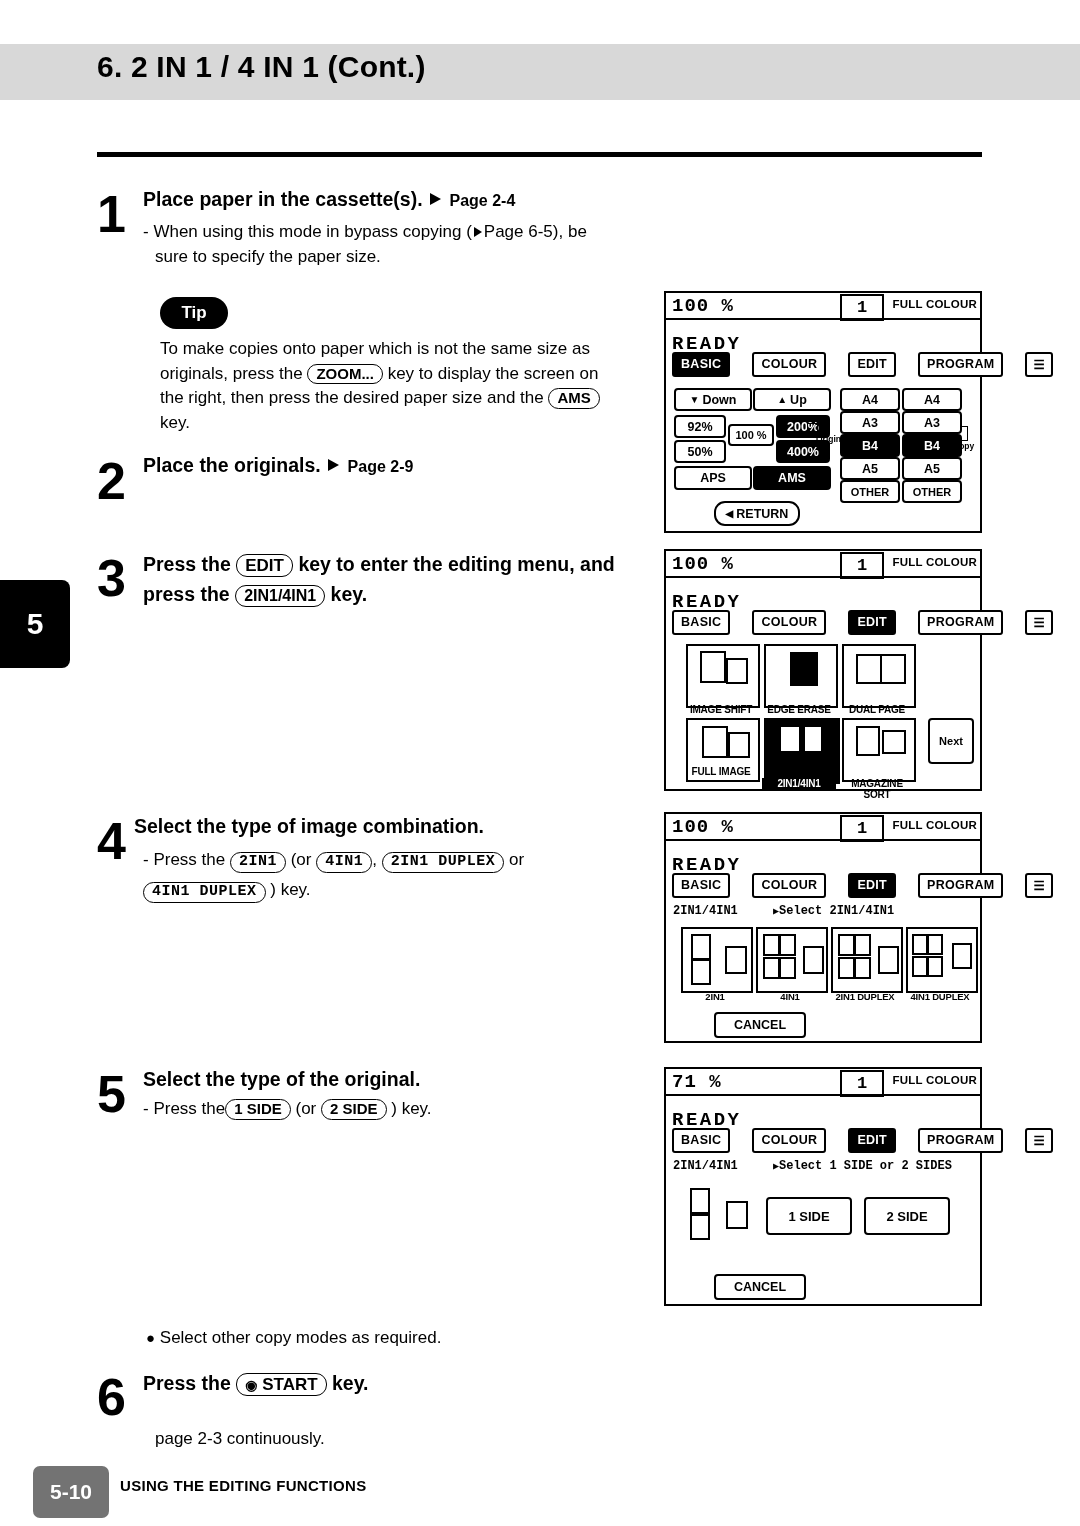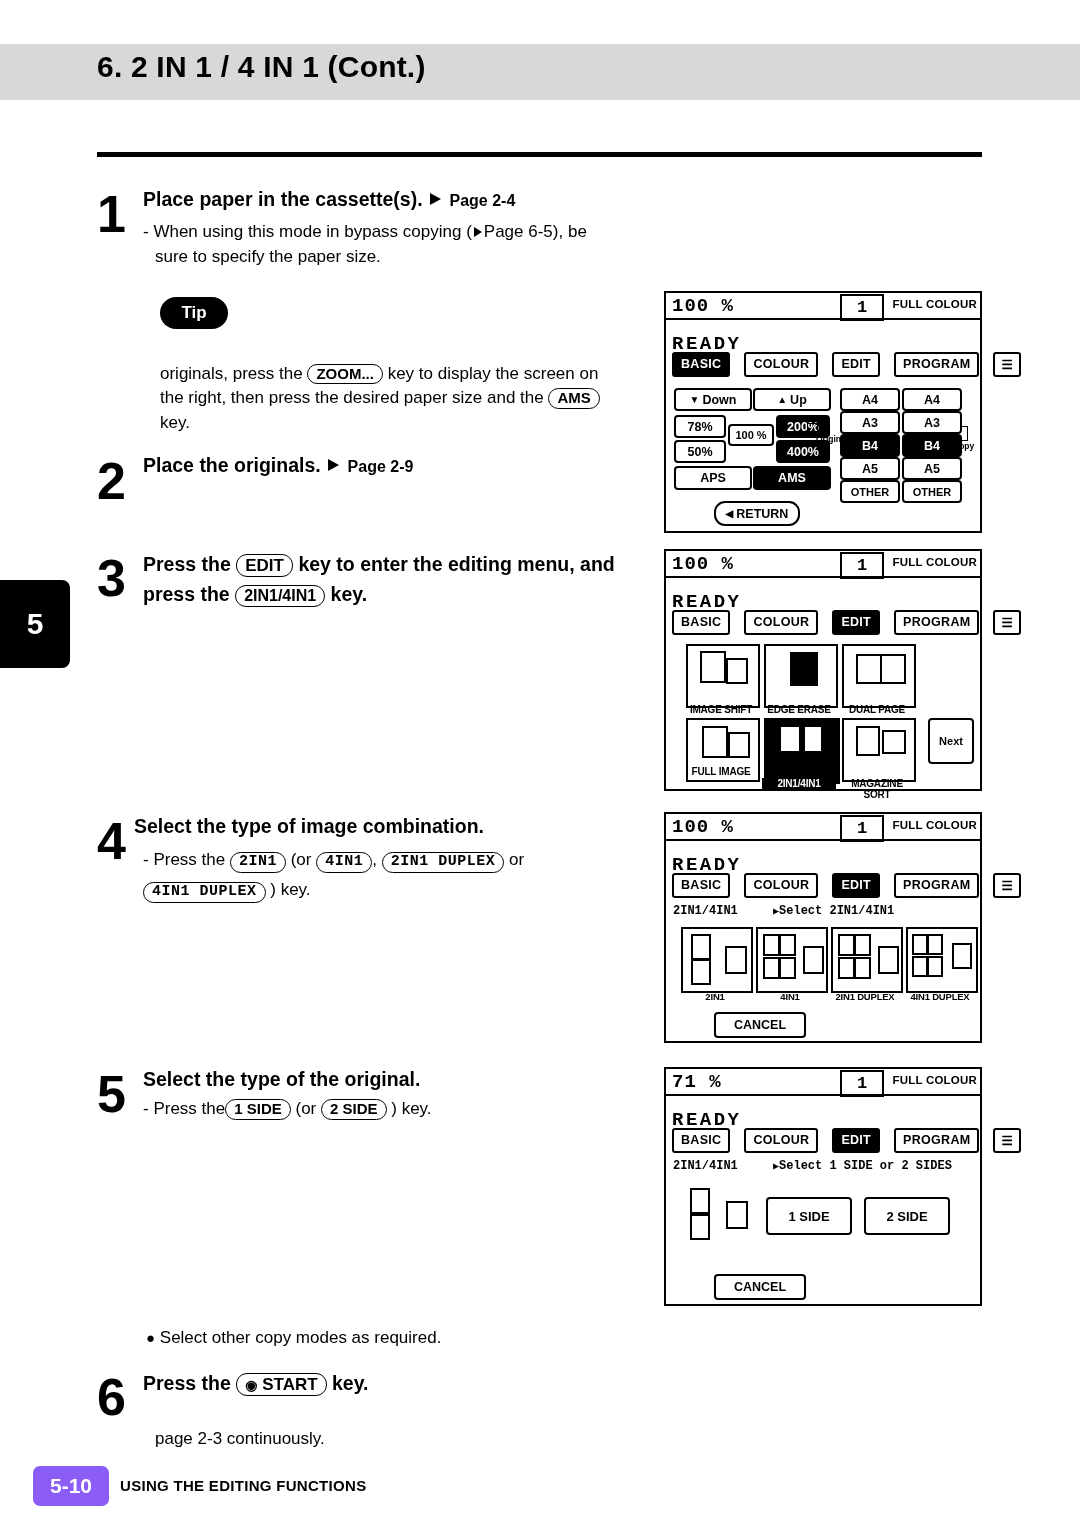--- a/index.html
+++ b/index.html
@@ -27,22 +27,22 @@
     display:flex;align-items:center;justify-content:center;
     font-size:30px;font-weight:bold;
     border-radius:0 8px 8px 0;
   }
   
   .top-rule{
     position:absolute;left:97px;top:152px;width:885px;height:5px;background:#000;
   }
   
   .footer-tab{
-    position:absolute;left:33px;top:1466px;width:76px;height:40px;
-    background:#8b5cf6;color:#fff;border-radius:7px;
+    position:absolute;left:33px;top:1466px;width:76px;height:52px;
+    background:#737373;color:#fff;border-radius:7px;
     display:flex;align-items:center;justify-content:center;
     font-size:21px;font-weight:bold;
   }
   .footer-text{
     position:absolute;left:120px;top:1477px;font-size:15px;font-weight:bold;letter-spacing:.3px;
   }
   
   .step-num{
     position:absolute;font-size:52px;font-weight:bold;line-height:1;
     font-family:"Liberation Sans", sans-serif;
@@ -98,21 +98,21 @@
     display:flex;align-items:center;justify-content:center;
     font-family:"Liberation Mono", monospace;font-size:17px;font-weight:bold;
   }
   .fullcolour{
     position:absolute;right:3px;top:5px;font-size:11.5px;font-weight:bold;letter-spacing:0.2px;
   }
   .ready{
     position:absolute;left:6px;top:28px;font-family:"Liberation Mono", monospace;
     font-size:19px;font-weight:bold;letter-spacing:2.5px;margin-top:12px;
   }
-  .tabrow{position:absolute;left:0;right:0;display:flex;gap:14px;padding-left:6px;}
+  .tabrow{position:absolute;left:0;right:0;display:flex;gap:22px;padding-left:6px;}
   .tab{
     border:2px solid #000;border-radius:3px;background:#fff;
     font-size:12.5px;font-weight:bold;letter-spacing:0.3px;
     padding:3px 7px 3px 7px;
     font-family:"Liberation Sans", sans-serif;
   }
   .tab.sel{background:#000;color:#fff;}
   .tab.icon{padding:3px 6px;}
   .btn{
     border:2px solid #000;border-radius:4px;background:#fff;
@@ -140,21 +140,21 @@
   <span class="tri"></span>
   <span class="pg">Page 2-4</span>
 </div>
 <div class="step-body" style="left:143px;top:220px;width:530px;">
   <span>- When using this mode in bypass copying (</span><span class="tri-sm"></span><span>Page 6-5), be</span><br>
   <span style="display:inline-block;margin-left:12px;">sure to specify the paper size.</span>
 </div>
 
 <div class="tip">Tip</div>
 <div class="step-body" style="left:160px;top:337px;width:510px;">
-  <br>
+  <span>To make copies onto paper which is not the same size as</span><br>
   <span>originals, press the</span>
   <span class="key" style="font-size:15px;">ZOOM...</span>
   <span>key to display the screen on</span><br>
   <span>the right, then press the desired paper size and the</span>
   <span class="key" style="font-size:15px;">AMS</span><br>
   <span>key.</span>
 </div>
 
 <div class="step-num" style="left:97px;top:455px;">2</div>
 <div class="step-head" style="left:143px;top:454px;">
@@ -232,21 +232,21 @@
 
   <div class="btn" style="position:absolute;left:8px;top:95px;width:74px;height:19px;">
     <span style="font-size:10px;margin-right:3px;">▼</span>
     <span>Down</span>
   </div>
   <div class="btn" style="position:absolute;left:87px;top:95px;width:74px;height:19px;">
     <span style="font-size:10px;margin-right:3px;">▲</span>
     <span>Up</span>
   </div>
 
-  <div class="btn" style="position:absolute;left:8px;top:122px;width:48px;height:19px;">78%</div>
+  <div class="btn" style="position:absolute;left:8px;top:122px;width:48px;height:19px;">92%</div>
   <div class="btn dark" style="position:absolute;left:110px;top:122px;width:50px;height:19px;">200%</div>
   <div class="btn" style="position:absolute;left:8px;top:147px;width:48px;height:19px;">50%</div>
   <div class="btn dark" style="position:absolute;left:110px;top:147px;width:50px;height:19px;">400%</div>
   <div class="btn" style="position:absolute;left:62px;top:131px;width:42px;height:18px;font-size:11px;">100 %</div>
   <div style="position:absolute;left:150px;top:141px;font-size:8.5px;font-weight:bold;">Original</div>
   <div style="position:absolute;left:287px;top:148px;font-size:8.5px;font-weight:bold;">Copy</div>
 
   <div style="position:absolute;left:141px;top:130px;width:9px;height:11px;border:1.5px solid #000;"></div>
   <div style="position:absolute;left:289px;top:133px;width:11px;height:13px;border:1.5px solid #000;"></div>
 

